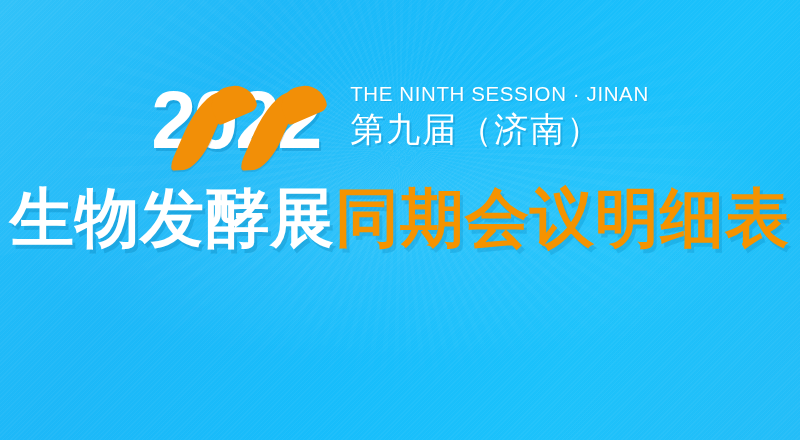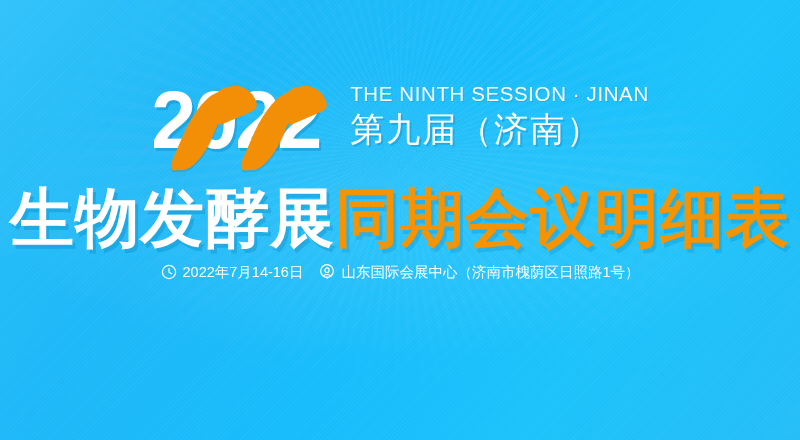--- a/index.html
+++ b/index.html
@@ -276,40 +276,15 @@
         <div class="session-en">THE NINTH SESSION · JINAN</div>
         <div class="session-cn">第九届（济南）</div>
       </div>
 
     </div>
 
     <div class="headline">
       <span class="hl-white">生物发酵展</span><span class="hl-orange">同期会议明细表</span>
     </div>
 
-    <div class="meta">
-
-      <span class="meta-item">
-        <span class="meta-icon">
-          <svg viewBox="0 0 16 16" width="16" height="16" aria-hidden="true">
-            <circle cx="8" cy="8" r="6.6" fill="none" stroke="#FFFFFF" stroke-width="1.2"></circle>
-            <path d="M8 4.3 V8.2 L10.7 9.8" fill="none" stroke="#FFFFFF" stroke-width="1.2" stroke-linecap="round" stroke-linejoin="round"></path>
-          </svg>
-        </span>
-        <span class="meta-text">2022年7月14-16日</span>
-      </span>
-
-      <span class="meta-item">
-        <span class="meta-icon">
-          <svg viewBox="0 0 16 16" width="16" height="16" aria-hidden="true">
-            <circle cx="8" cy="7" r="6.3" fill="none" stroke="#FFFFFF" stroke-width="1.2"></circle>
-            <ellipse cx="8" cy="6.2" rx="2.1" ry="2.3" fill="none" stroke="#FFFFFF" stroke-width="1.2"></ellipse>
-            <path d="M4.6 11.6 Q8 9.4 11.4 11.6" fill="none" stroke="#FFFFFF" stroke-width="1.2" stroke-linecap="round"></path>
-            <path d="M8 13.2 v1.4" fill="none" stroke="#FFFFFF" stroke-width="1.2" stroke-linecap="round"></path>
-          </svg>
-        </span>
-        <span class="meta-text">山东国际会展中心（济南市槐荫区日照路1号）</span>
-      </span>
-
-    </div>
 
   </div>
 </div>
 
 </body></html>

